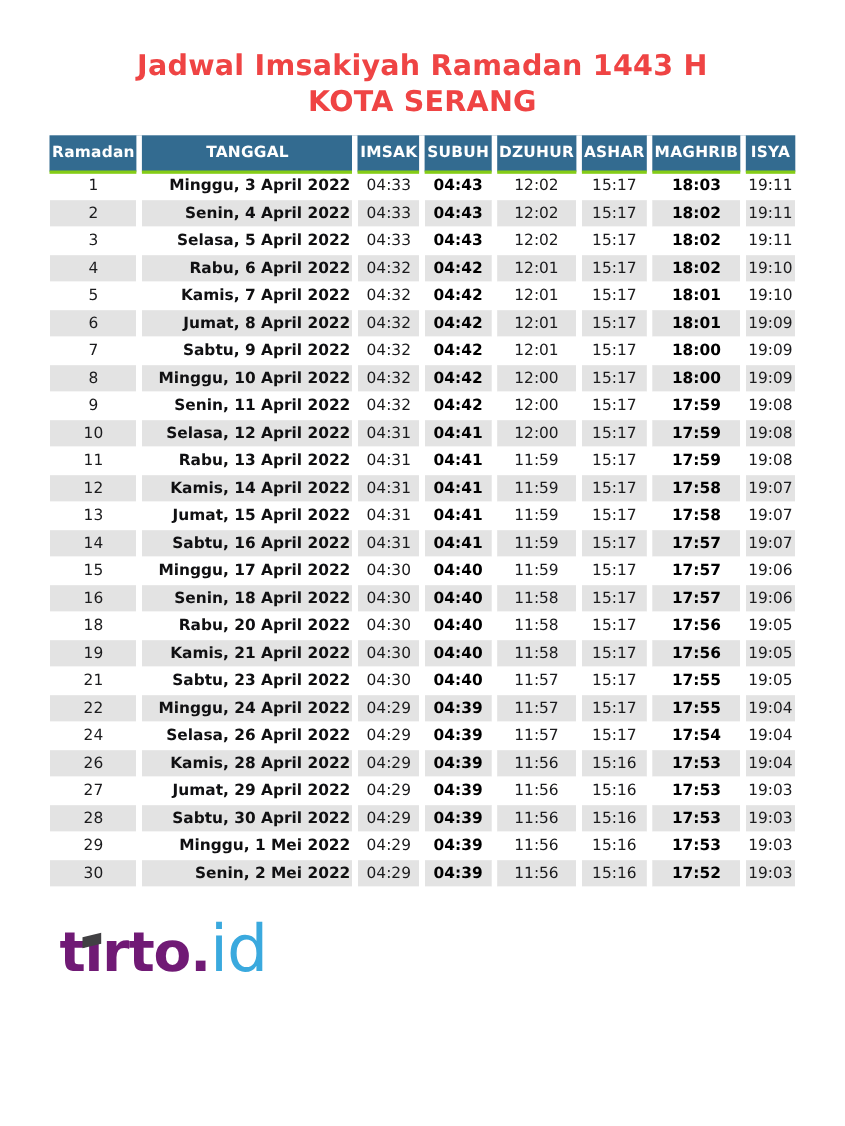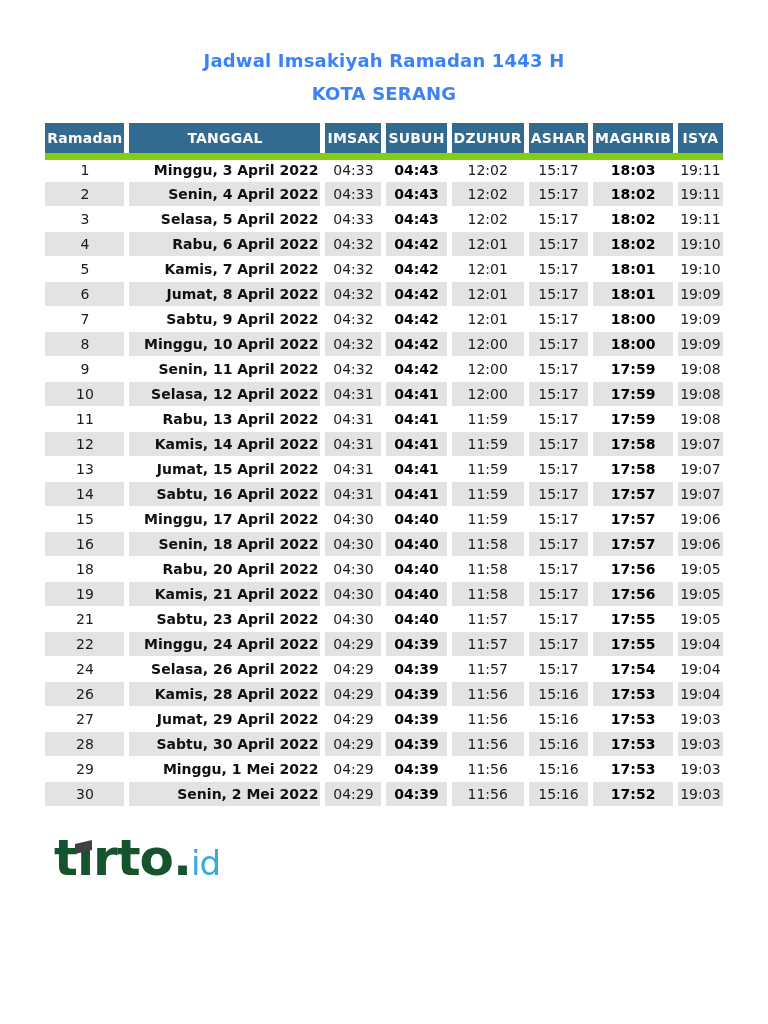--- a/index.html
+++ b/index.html
@@ -7,23 +7,23 @@
   body {
     width: 768px; height: 1024px;
     background: #ffffff;
     font-family: "DejaVu Sans", "Liberation Sans", sans-serif;
     overflow: hidden;
   }
   .page { padding-top: 44px; }
 
   .title {
     text-align: center;
-    color: #3b82f6;
+    color: #ef4444;
     font-weight: bold;
-    font-size: 18px;
+    font-size: 26px;
     line-height: 33px;
     letter-spacing: 0.2px;
   }
 
   table.schedule {
     margin: 13px auto 0 auto;
     border-collapse: collapse;
     table-layout: fixed;
   }
   col.c-ramadan { width: 76px; }
@@ -37,21 +37,21 @@
 
   table.schedule th {
     background: #336b90;
     color: #ffffff;
     font-size: 14px;
     font-weight: bold;
     height: 33px;
     text-align: center;
     padding: 0 2px;
     border-right: 5px solid #ffffff;
-    border-bottom: 7px solid #84cc16;
+    border-bottom: 3px solid #84cc16;
     letter-spacing: 0.2px;
   }
   table.schedule th:last-child { border-right: none; }
 
   table.schedule td {
     height: 25px;
     font-size: 14px;
     text-align: center;
     color: #1b1b1d;
     padding: 0 2px;
@@ -76,34 +76,34 @@
   table.schedule td:nth-child(7) {
     font-weight: bold;
     color: #000000;
   }
 
   .footer { margin: 26px 0 0 54px; }
   .logo { position: relative; display: inline-block; line-height: 1; }
   .logo-bold {
     font-weight: bold;
     font-size: 50px;
-    color: #14532d;
+    color: #701a75;
     letter-spacing: -1px;
   }
   .logo-i { position: relative; display: inline-block; }
   .logo-flag {
     position: absolute;
     top: 9px; left: -2px;
     width: 17px; height: 10px;
     background: #414043;
     transform: skewY(-13deg);
   }
   .logo-light {
     font-weight: normal;
-    font-size: 34px;
+    font-size: 59px;
     color: #3aa9de;
     letter-spacing: -1px;
     text-align: right;
   }
 </style>
 </head>
 <body>
 
 <div class="page">
 

